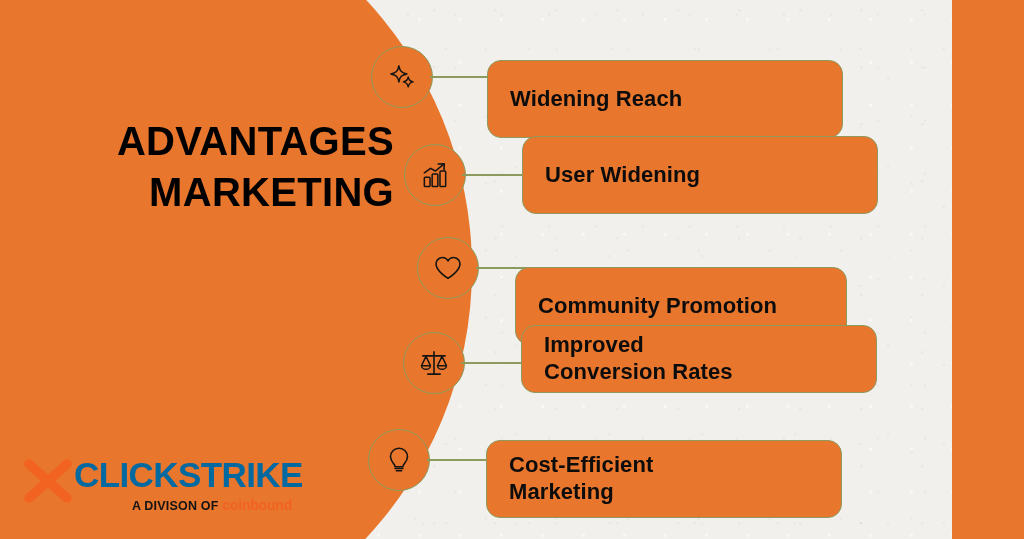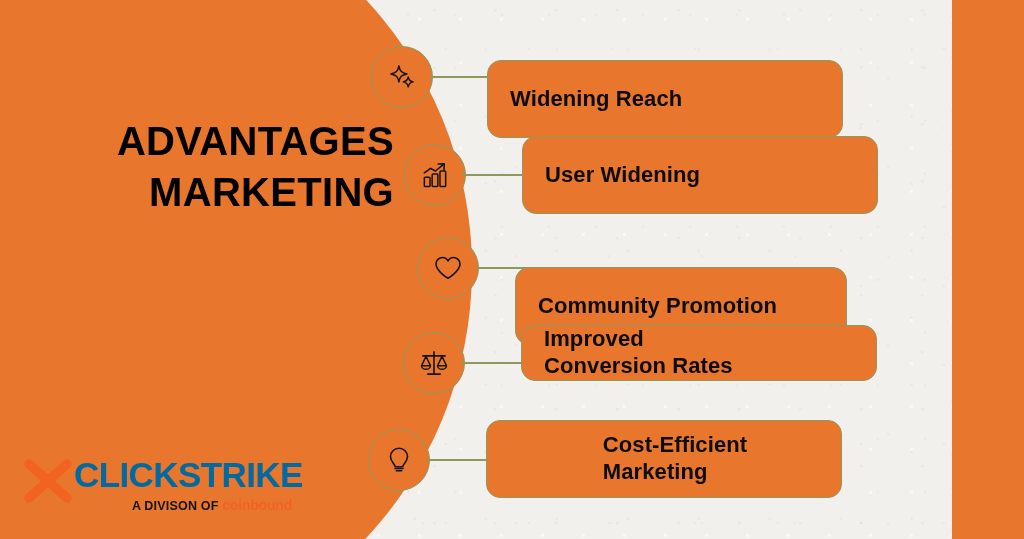--- a/index.html
+++ b/index.html
@@ -230,36 +230,36 @@
           <path d="M5.5 10 L30.5 10" stroke="#141414" stroke-width="1.8" stroke-linecap="round"></path>
           <path d="M11 30.5 L25 30.5" stroke="#141414" stroke-width="1.8" stroke-linecap="round"></path>
           <path d="M4 21 L9 10.6 L14 21 Z" fill="none" stroke="#141414" stroke-width="1.6" stroke-linejoin="round"></path>
           <path d="M4 21 A5 4 0 0 0 14 21" fill="none" stroke="#141414" stroke-width="1.6"></path>
           <path d="M22 21 L27 10.6 L32 21 Z" fill="none" stroke="#141414" stroke-width="1.6" stroke-linejoin="round"></path>
           <path d="M22 21 A5 4 0 0 0 32 21" fill="none" stroke="#141414" stroke-width="1.6"></path>
         </svg>
       </span>
     </div>
     <div class="connector" style="left:461px; top:362px; width:66px;"></div>
-    <div class="label-box" style="left:521px; top:325px; width:356px; height:56px;">
+    <div class="label-box" style="left:521px; top:325px; width:356px; height:68px;">
       <span class="label-text">Improved
 Conversion Rates</span>
     </div>
   </div>
 
   <div class="row">
     <div class="node-circle" style="left:368px; top:429px; width:62px; height:62px;">
       <span>
         <svg viewBox="0 0 36 36" width="32" height="32" aria-hidden="true">
           <path d="M18 4.8 C12.6 4.8 8.4 9 8.4 14.2 C8.4 17.8 10.3 20.1 12 22.2 C13 23.4 13.6 24.3 13.6 25.6 L22.4 25.6 C22.4 24.3 23 23.4 24 22.2 C25.7 20.1 27.6 17.8 27.6 14.2 C27.6 9 23.4 4.8 18 4.8 Z" fill="none" stroke="#141414" stroke-width="1.8" stroke-linejoin="round"></path>
           <path d="M13.6 27.6 L22.4 27.6" stroke="#141414" stroke-width="1.7" stroke-linecap="round"></path>
           <path d="M15 30.2 L21 30.2" stroke="#141414" stroke-width="1.7" stroke-linecap="round"></path>
         </svg>
       </span>
     </div>
     <div class="connector" style="left:427px; top:459px; width:66px;"></div>
-    <div class="label-box" style="left:486px; top:420px; width:356px; height:78px;justify-content:center;">
+    <div class="label-box" style="left:486px; top:440px; width:356px; height:78px;">
       <span class="label-text">Cost-Efficient
 Marketing</span>
     </div>
   </div>
 
 </div>
 
 </body></html>

